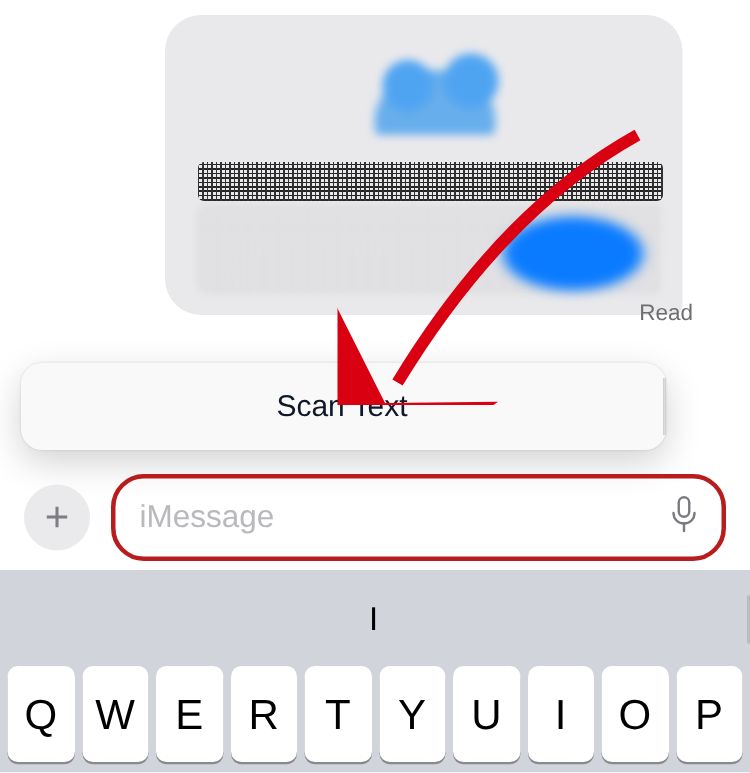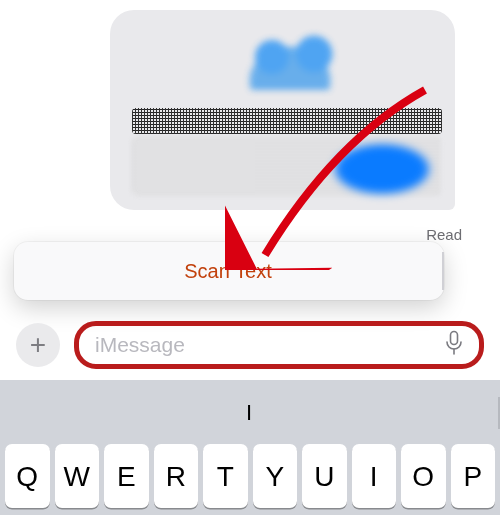--- a/index.html
+++ b/index.html
@@ -47,39 +47,39 @@
   }
   .blue-blob {
     position:absolute; top:130px; right:18px; width:110px; height:58px;
     background: radial-gradient(ellipse at center,#0a7bff 0 55%, transparent 65%);
     filter: blur(4px);
     border-radius:50%;
   }
 
   .read-label {
     position: absolute;
-    top: 226px; right: 38px;
+    top: 200px; right: 38px;
     font-size: 15px; color:#6d6d72;
     font-weight: 500;
   }
 
   
   .popover {
     position:absolute;
     top: 242px; left: 14px;
     width: 430px; height: 58px;
     background:#f9f9fa;
     border-radius: 14px;
     display:flex;
     box-shadow: 0 8px 24px rgba(0,0,0,.18), 0 0 0 1px rgba(0,0,0,.04);
   }
   .pop-item {
     flex:1;
     display:flex; align-items:center; justify-content:center;
-    font-size: 20px; font-weight:500; color:#c2410c;
+    font-size: 20px; font-weight:500; color:#0f172a;
     cursor:pointer;
   }
   .pop-sep { width:1px; background:#d0d0d5; margin:10px 0; }
 
   
   .arrow {
     position:absolute; top: 80px; left:225px; width:240px; height:190px;
     pointer-events:none;
   }
 
@@ -93,22 +93,22 @@
   }
   .plus-btn {
     width:44px; height:44px; border-radius:50%;
     background:#eaeaec;
     display:flex; align-items:center; justify-content:center;
     color:#7d7d82; font-size:28px; font-weight:400;
     cursor:pointer;
     flex-shrink: 0;
   }
   .msg-field {
-    flex:1; height:48px;
-    border:5px solid #b91c1c;
+    flex:1; height:58px;
+    border:3px solid #b91c1c;
     border-radius:22px;
     display:flex; align-items:center;
     padding: 0 16px;
     justify-content: space-between;
   }
   .placeholder { color:#b8b8be; font-size:21px; }
   .mic { color:#888; }
 
   
   .kbd {

